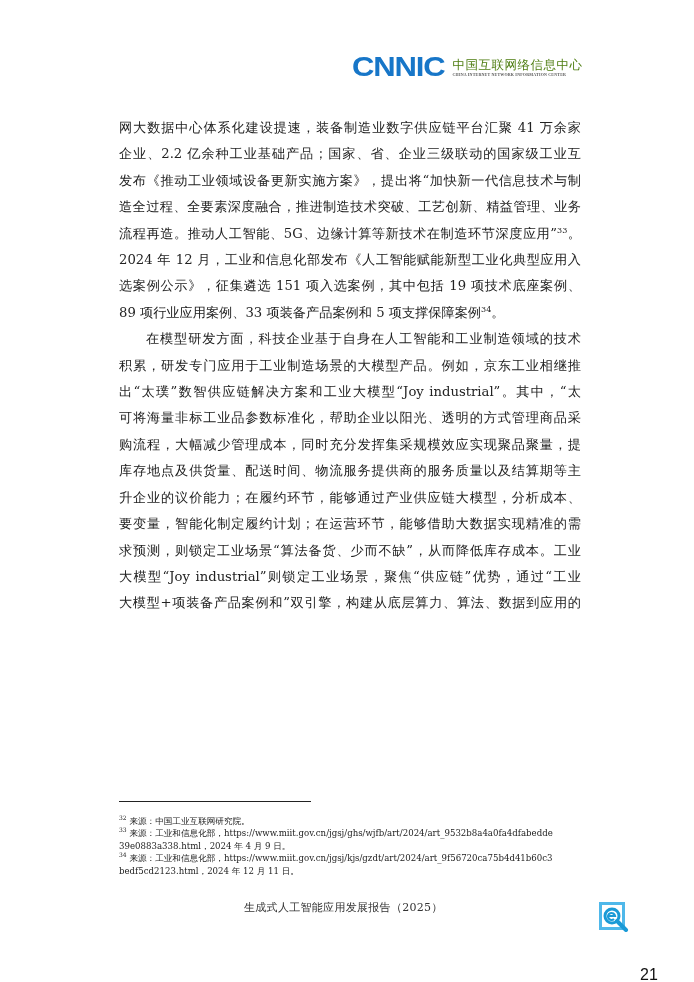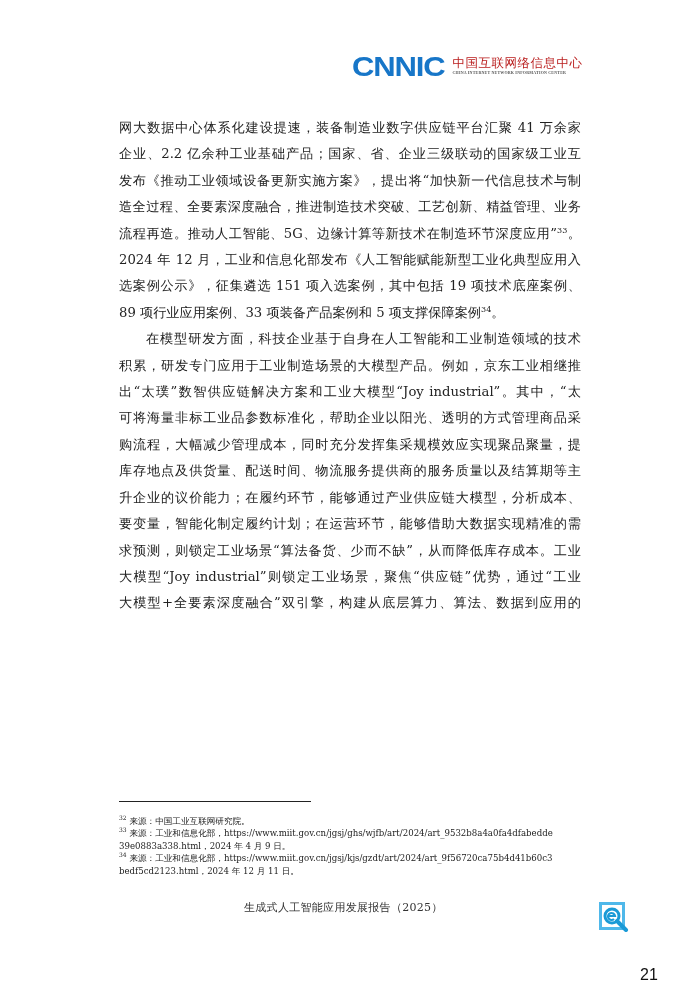--- a/index.html
+++ b/index.html
@@ -1,22 +1,22 @@
 <!DOCTYPE html>
 <html><head>
 <meta charset="utf-8">
 <style>
   html, body { margin:0; padding:0; background:#ffffff; }
   body { width:694px; height:982px; position:relative; overflow:hidden;
          font-family:"DejaVu Serif","Liberation Serif",serif; color:#222; }
-  .header-logo { position:absolute; left:352px; top:55px; display:flex; align-items:flex-start; }
+  .header-logo { position:absolute; left:352px; top:55px; display:flex; align-items:center; }
   .cnnic-mark { font-family:"Liberation Sans",sans-serif; font-weight:bold; font-size:27px;
                 color:#1776c8; letter-spacing:-1px; line-height:24px; transform:scaleX(1.15); transform-origin:left center; margin-right:18px; }
   .org-block { display:flex; flex-direction:column; margin-left:2px; }
-  .org-cn { font-size:12.5px; color:#b91c1c; letter-spacing:0.5px; line-height:15px; }
+  .org-cn { font-size:12.5px; color:#4d7c0f; letter-spacing:0.5px; line-height:15px; }
   .org-en { font-family:"Liberation Serif",serif; font-size:4px; color:#555; letter-spacing:0.2px; line-height:6px; font-weight:bold; }
   .body-text { position:absolute; left:119px; top:115px; width:462px; font-size:13.2px; line-height:26.4px;
                text-align:justify; color:#222; }
   .body-text p { margin:0; }
   .line { display:block; white-space:nowrap; text-align-last:justify; text-align:justify; }
   .line.last { text-align-last:left; }
   .indent { text-indent:0; padding-left:27px; }
   sup { font-size:8px; line-height:0; vertical-align:super; }
   .fn-rule { position:absolute; left:119px; top:801px; width:192px; height:1px; background:#222; }
   .footnotes { position:absolute; left:119px; top:815px; width:462px; font-size:8.6px; line-height:12.4px; color:#222; }
@@ -52,21 +52,21 @@
     <span class="line indent">在模型研发方面，科技企业基于自身在人工智能和工业制造领域的技术</span>
     <span class="line">积累，研发专门应用于工业制造场景的大模型产品。例如，京东工业相继推</span>
     <span class="line">出“太璞”数智供应链解决方案和工业大模型“Joy industrial”。其中，“太</span>
     <span class="line">可将海量非标工业品参数标准化，帮助企业以阳光、透明的方式管理商品采</span>
     <span class="line">购流程，大幅减少管理成本，同时充分发挥集采规模效应实现聚品聚量，提</span>
     <span class="line">库存地点及供货量、配送时间、物流服务提供商的服务质量以及结算期等主</span>
     <span class="line">升企业的议价能力；在履约环节，能够通过产业供应链大模型，分析成本、</span>
     <span class="line">要变量，智能化制定履约计划；在运营环节，能够借助大数据实现精准的需</span>
     <span class="line">求预测，则锁定工业场景“算法备货、少而不缺”，从而降低库存成本。工业</span>
     <span class="line">大模型“Joy industrial”则锁定工业场景，聚焦“供应链”优势，通过“工业</span>
-    <span class="line">大模型+全要素深度融合”双引擎，构建从底层算力、算法、数据到应用的</span>
+    <span class="line">大模型+项装备产品案例和”双引擎，构建从底层算力、算法、数据到应用的</span>
   </p>
 </div>
 
 <div class="fn-rule"></div>
 
 <div class="footnotes">
   <span class="fn"><sup>32</sup>&nbsp;<span>来源：中国工业互联网研究院。</span></span>
   <span class="fn"><sup>33</sup>&nbsp;<span>来源：工业和信息化部，https://www.miit.gov.cn/jgsj/ghs/wjfb/art/2024/art_9532b8a4a0fa4dfabedde</span></span>
   <span class="fn">39e0883a338.html，2024 年 4 月 9 日。</span>
   <span class="fn"><sup>34</sup>&nbsp;<span>来源：工业和信息化部，https://www.miit.gov.cn/jgsj/kjs/gzdt/art/2024/art_9f56720ca75b4d41b60c3</span></span>

